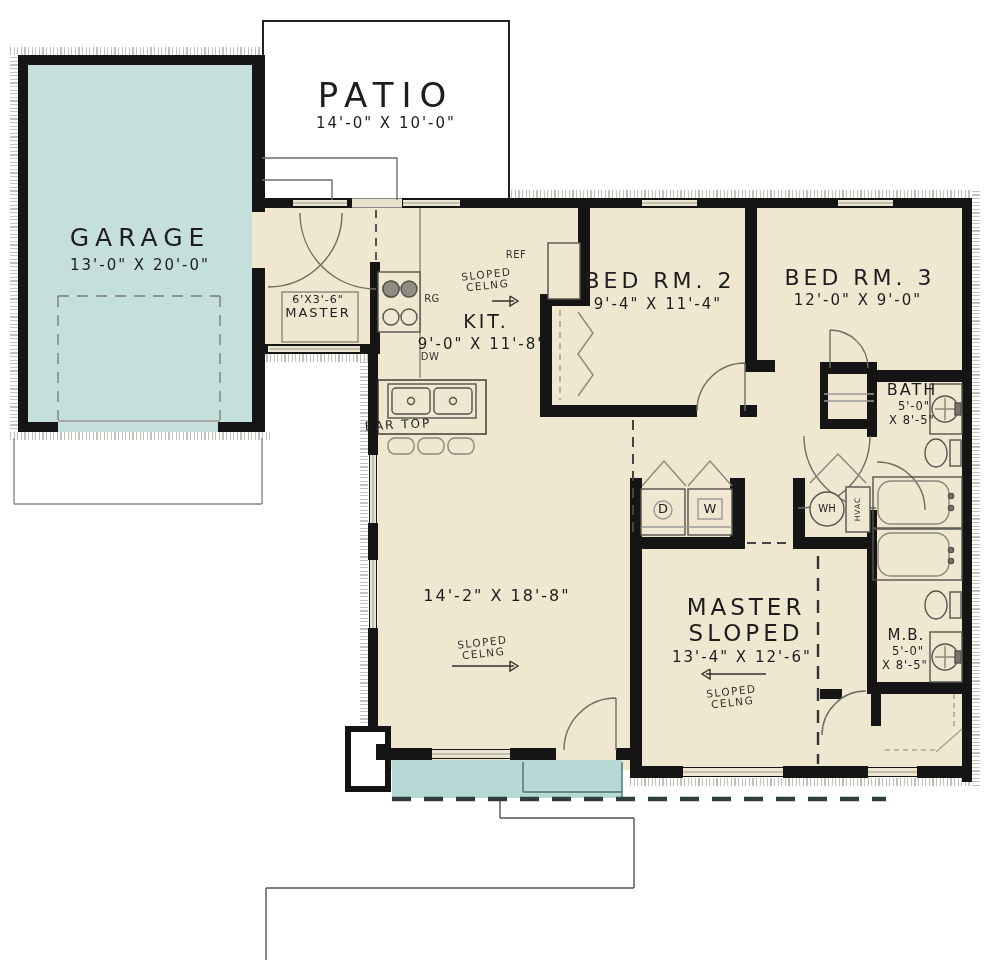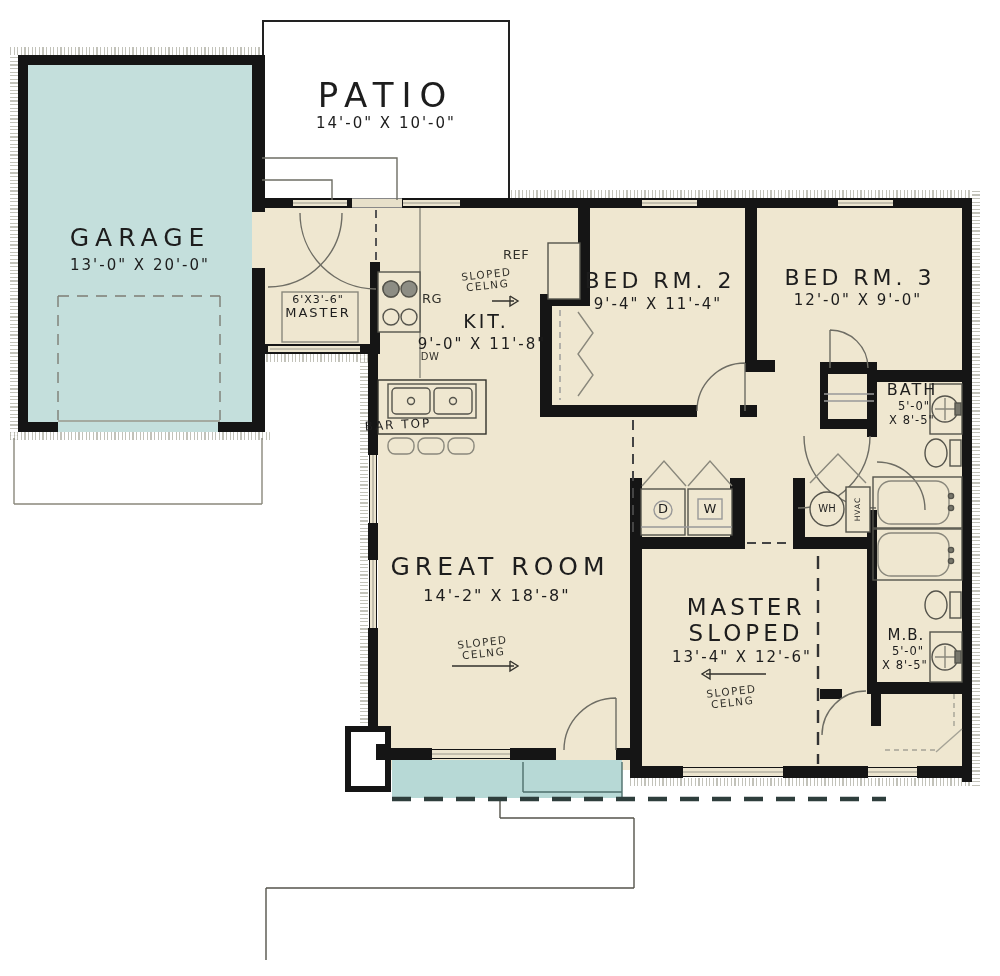--- a/index.html
+++ b/index.html
@@ -10,21 +10,21 @@
   .wall{position:absolute;background:#151515;}
   .hatch-h{position:absolute;background:repeating-linear-gradient(90deg,#b3b3a8 0 1.2px,#ffffff 1.2px 3.6px);opacity:.8;}
   .hatch-v{position:absolute;background:repeating-linear-gradient(0deg,#b3b3a8 0 1.2px,#ffffff 1.2px 3.6px);opacity:.8;}
   .win-h{position:absolute;background:#ece5cf;border-top:1.6px solid #151515;border-bottom:1.6px solid #151515;box-sizing:border-box;}
   .win-v{position:absolute;background:#ece5cf;border-left:1.6px solid #151515;border-right:1.6px solid #151515;box-sizing:border-box;}
   .lbl{position:absolute;transform:translate(-50%,-50%);color:#1d1d1d;white-space:nowrap;text-align:center;line-height:1.05;}
   .name{font-size:23px;letter-spacing:5px;font-weight:500;}
   .name-sm{font-size:16px;letter-spacing:2px;font-weight:500;}
   .dims{font-size:15px;letter-spacing:2px;font-weight:500;}
   .dims-sm{font-size:11.5px;letter-spacing:1px;font-weight:500;}
-  .tiny{font-size:13px;letter-spacing:.5px;color:#33322c;}
+  .tiny{font-size:10px;letter-spacing:.5px;color:#33322c;}
   .sloped{font-size:10.5px;letter-spacing:1.5px;color:#33322c;transform:translate(-50%,-50%) rotate(-6deg);}
   svg{position:absolute;left:0;top:0;pointer-events:none;}
 </style>
 </head>
 <body>
 
 <div id="canvas">
 
   <div class="hatch-h" style="left:252px;top:190px;width:720px;height:8px;"></div>
   <div class="hatch-v" style="left:972px;top:190px;width:8px;height:596px;"></div>
@@ -257,21 +257,20 @@
   <div class="lbl name" style="left:660px;top:281px;font-size:22px;letter-spacing:4px;">BED RM. 2</div>
   <div class="lbl dims" style="left:658px;top:305px;">9'-4" X 11'-4"</div>
 
   <div class="lbl name" style="left:860px;top:278px;font-size:22px;letter-spacing:4px;">BED RM. 3</div>
   <div class="lbl dims" style="left:858px;top:301px;">12'-0" X 9'-0"</div>
 
   <div class="lbl name-sm" style="left:912px;top:390px;">BATH</div>
   <div class="lbl dims-sm" style="left:914px;top:406px;">5'-0"</div>
   <div class="lbl dims-sm" style="left:912px;top:420px;">X 8'-5"</div>
 
-  <div class="lbl name" style="left:500px;top:567px;font-size:25px;letter-spacing:5px;">GREAT ROOM</div>
   <div class="lbl dims" style="left:497px;top:596px;font-size:16px;">14'-2" X 18'-8"</div>
   <div class="lbl sloped" style="left:483px;top:648px;">
     <span style="display:block;">SLOPED</span>
     <span style="display:block;">CELNG</span>
   </div>
 
   <div class="lbl name" style="left:746px;top:607px;font-size:23px;letter-spacing:4px;">MASTER</div>
   <div class="lbl name" style="left:746px;top:633px;font-size:23px;letter-spacing:4px;">SLOPED</div>
   <div class="lbl dims" style="left:742px;top:658px;">13'-4" X 12'-6"</div>
   <div class="lbl sloped" style="left:732px;top:697px;">

